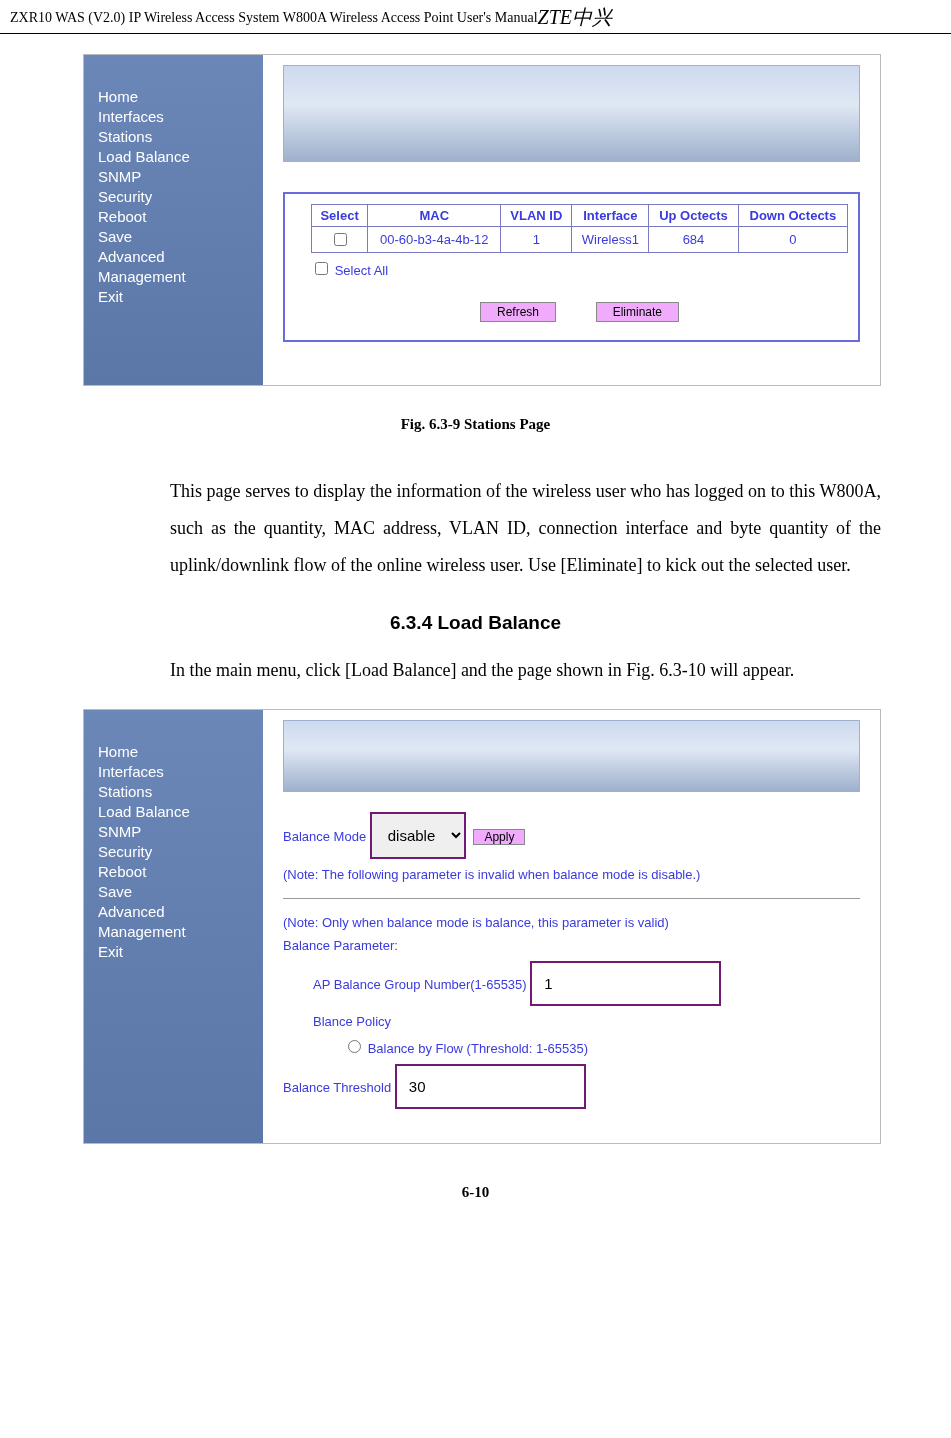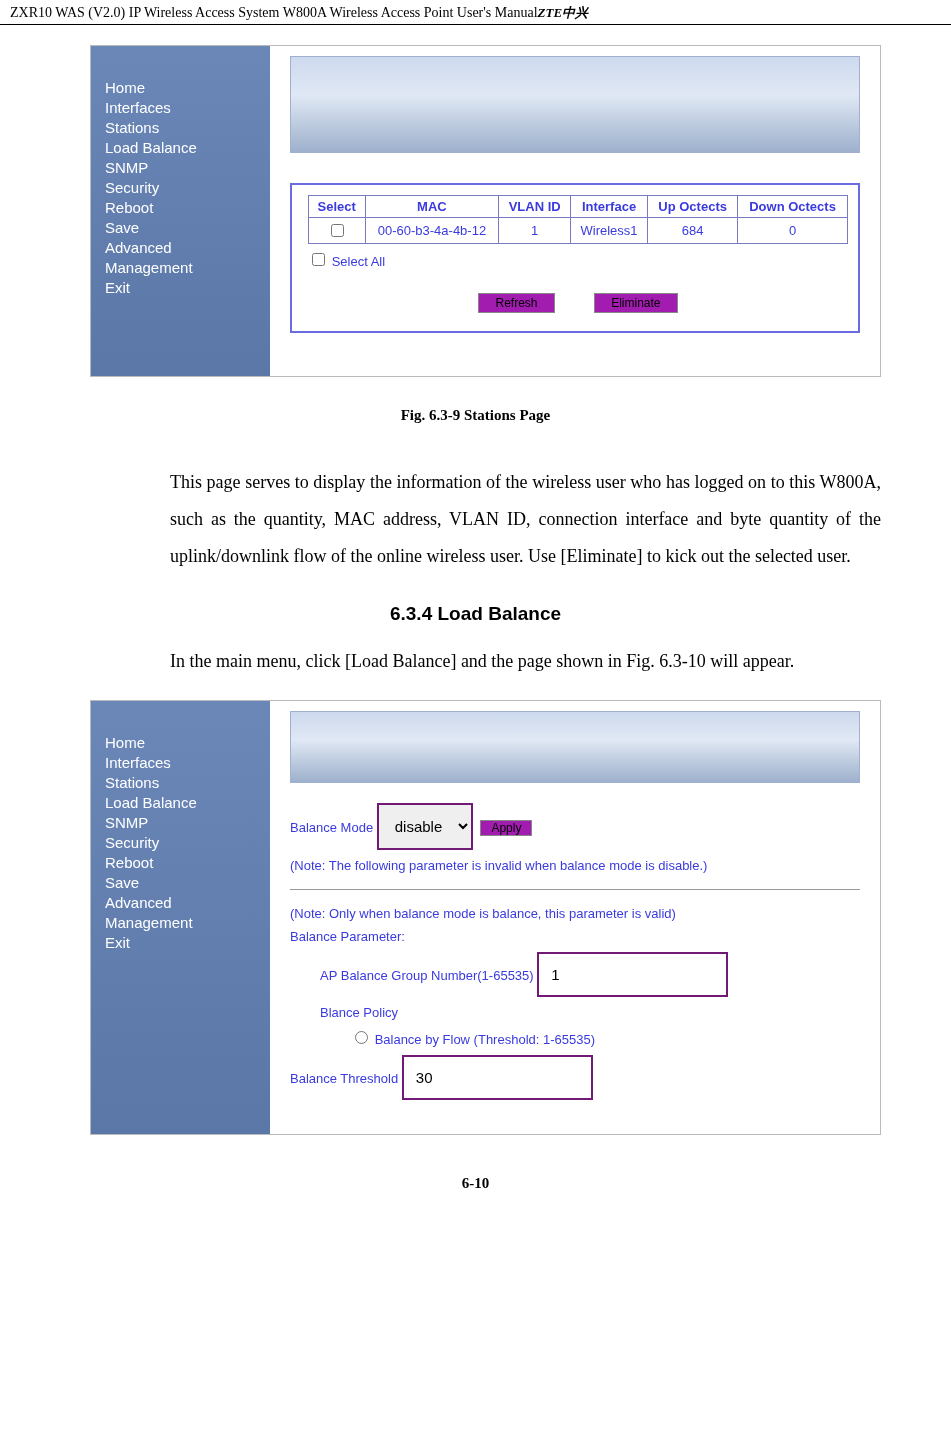--- a/index.html
+++ b/index.html
@@ -11,32 +11,32 @@
   }
   .page-header {
     display: flex;
     justify-content: flex-start;
     align-items: center;
     padding: 4px 10px 2px 10px;
     border-bottom: 1px solid #000;
     font-size: 14px;
   }
   .page-header .right-logo {
-    font-weight: bold;
+    font-weight: normal;
     font-style: italic;
-    font-size: 13px;
+    font-size: 20px;
   }
   .content {
     padding: 20px 70px 20px 70px;
   }
   .ui-frame {
     display: flex;
     border: 1px solid #bbb;
     background: #fff;
-    margin-left: 20px;
+    margin-left: 13px;
   }
   .sidebar {
     width: 155px;
     background: linear-gradient(#6b87b8, #5b77a8);
     color: #fff;
     font-family: Arial, sans-serif;
     font-size: 15px;
     padding: 30px 10px 30px 14px;
   }
   .sidebar div { margin: 3px 0; }
@@ -47,38 +47,38 @@
     font-size: 13px;
   }
   .banner {
     height: 95px;
     background: linear-gradient(#cdd9ee, #e0e8f4 40%, #9db0cc);
     border: 1px solid #9fb0d0;
     margin-bottom: 30px;
   }
   .box {
     border: 2px solid #6b6be0;
-    padding: 10px 10px 18px 16px;
+    padding: 10px 10px 18px 26px;
   }
   table.data {
     border-collapse: collapse;
     width: 100%;
     font-size: 13px;
   }
   table.data th, table.data td {
     border: 1px solid #7a7ac0;
     padding: 3px 6px;
     text-align: center;
     color: #3a3adf;
   }
   .select-all { color: #3a3adf; margin-top: 6px; font-size: 13px; }
   .btn-row { text-align: center; margin-top: 24px; }
   .btn {
     display: inline-block;
-    background: #a21caf;
+    background: #f0abfc;
     border: 1px solid #888;
     padding: 2px 16px;
     font-size: 12px;
     margin: 0 18px;
     font-family: Arial, sans-serif;
   }
   .fig-caption {
     text-align: center;
     font-size: 15px;
     margin: 30px 0 40px 0;

